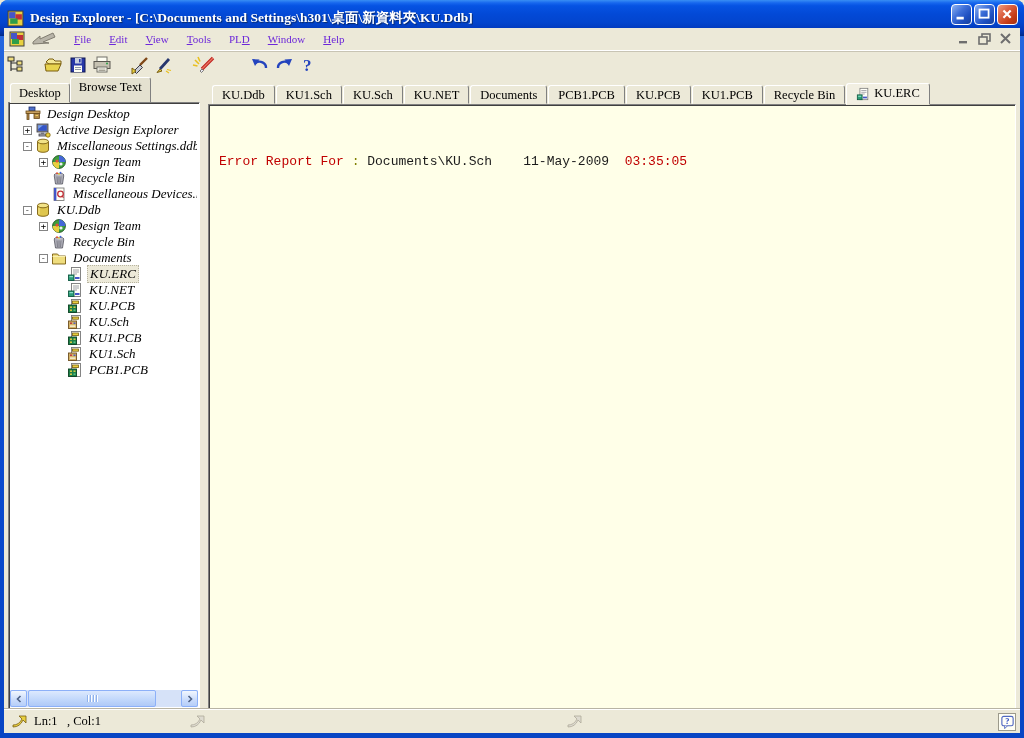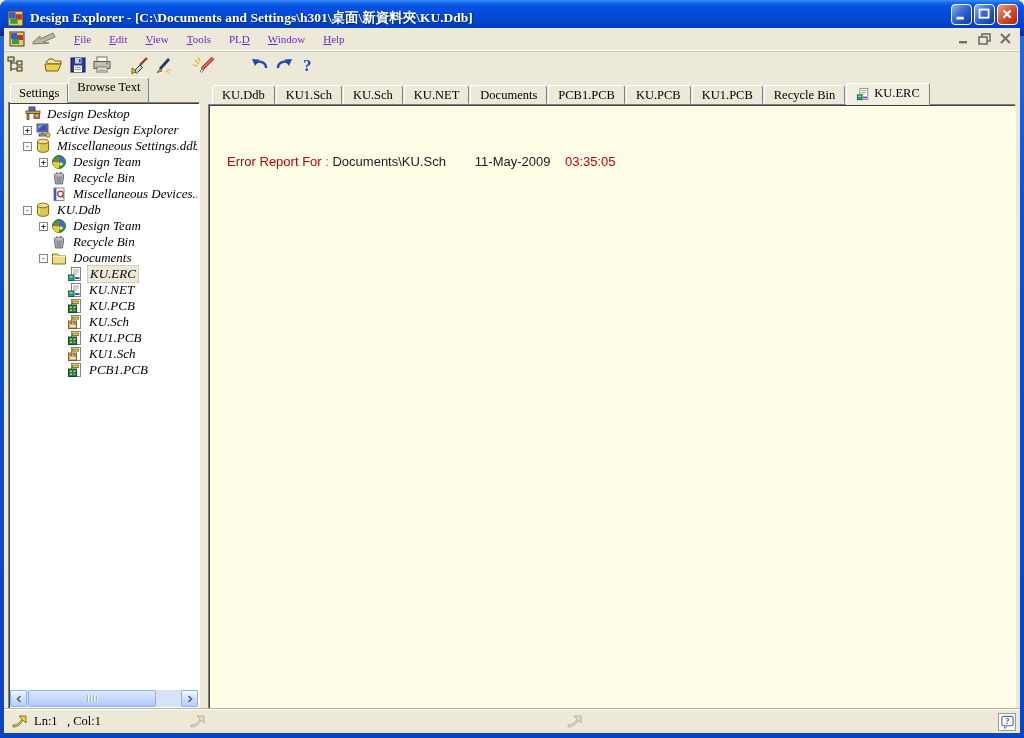--- a/index.html
+++ b/index.html
@@ -69,22 +69,22 @@
   
   #docarea { position:absolute; left:204px; right:4px; top:2px; bottom:0; }
   .dtabs { height:22px; display:flex; align-items:flex-end; padding-left:4px; position:relative; z-index:3; }
   .dtab { font-size:12.5px; padding:2px 9px 3px 9px; margin-right:1px; background:#ECE9D8; height:19px;
     border:1px solid; border-color:#FFFFFF #808080 #ECE9D8 #FFFFFF; border-radius:3px 3px 0 0; white-space:nowrap; }
   .dtab.active { height:22px; margin-bottom:-1px; background:#F2EFE2; display:flex; align-items:center; gap:4px; z-index:4; }
   .dtab.active svg { width:14px; height:14px; }
   #contentbox { position:absolute; left:0; right:0; top:22px; bottom:0; background:#FFFFE8;
     border:1px solid; border-color:#808080 #FFFFFF #FFFFFF #808080;
     box-shadow:inset 1px 1px 0 #404040; overflow:hidden; }
-  #report { position:absolute; inset:2px; padding:5px 0 0 16px;
-    font-family:Liberation Sans, sans-serif; font-size:13px; line-height:20px; white-space:pre; }
+  #report { position:absolute; inset:2px; padding:5px 0 0 8px;
+    font-family:Liberation Mono, monospace; font-size:13px; line-height:20px; white-space:pre; }
   .red { color:#C00000; } .olv { color:#808000; } .blk { color:#1A1A1A; }
   .rdate { margin-left:4ch; } .rtime { margin-left:2ch; } .rrep { margin-left:1ch; }
   
   #statusbar { position:absolute; left:0; right:0; bottom:0; height:24px; background:#ECE9D8;
     border-top:1px solid #fff; box-shadow:0 -1px 0 #B8B4A4; display:flex; align-items:center; font-size:12.5px;margin-top:48px; }
   .swoosh { width:18px; height:14px; flex:0 0 auto; }
   #pos-text { margin-left:4px; white-space:pre; }
   #help-box { position:absolute; right:4px; top:3px; width:18px; height:18px; background:#FFFFF4;
     border:1px solid #9C9A8C; display:flex; align-items:center; justify-content:center; }
 </style>
@@ -305,21 +305,21 @@
         <svg width="20" height="20" viewBox="0 0 20 20">
           <text x="5" y="16" font-family="Liberation Serif, serif" font-size="17" font-weight="bold" fill="#2444BE">?</text>
         </svg>
       </div>
     </div>
 
     <div id="workarea">
 
       <div id="leftpanel">
         <div class="ptabs">
-          <div class="ptab active">Settings</div>
+          <div class="ptab active">Desktop</div>
           <div class="ptab inactive">Browse Text</div>
         </div>
         <div id="treebox">
           <div id="tree">
             <div class="trow">
                 <span class="tind" style="width:2px"></span>
                 <span class="texp"></span>
                 <svg class="ticon" viewBox="0 0 16 16">
                   <use href="#i-desktop"></use>
                 </svg>

